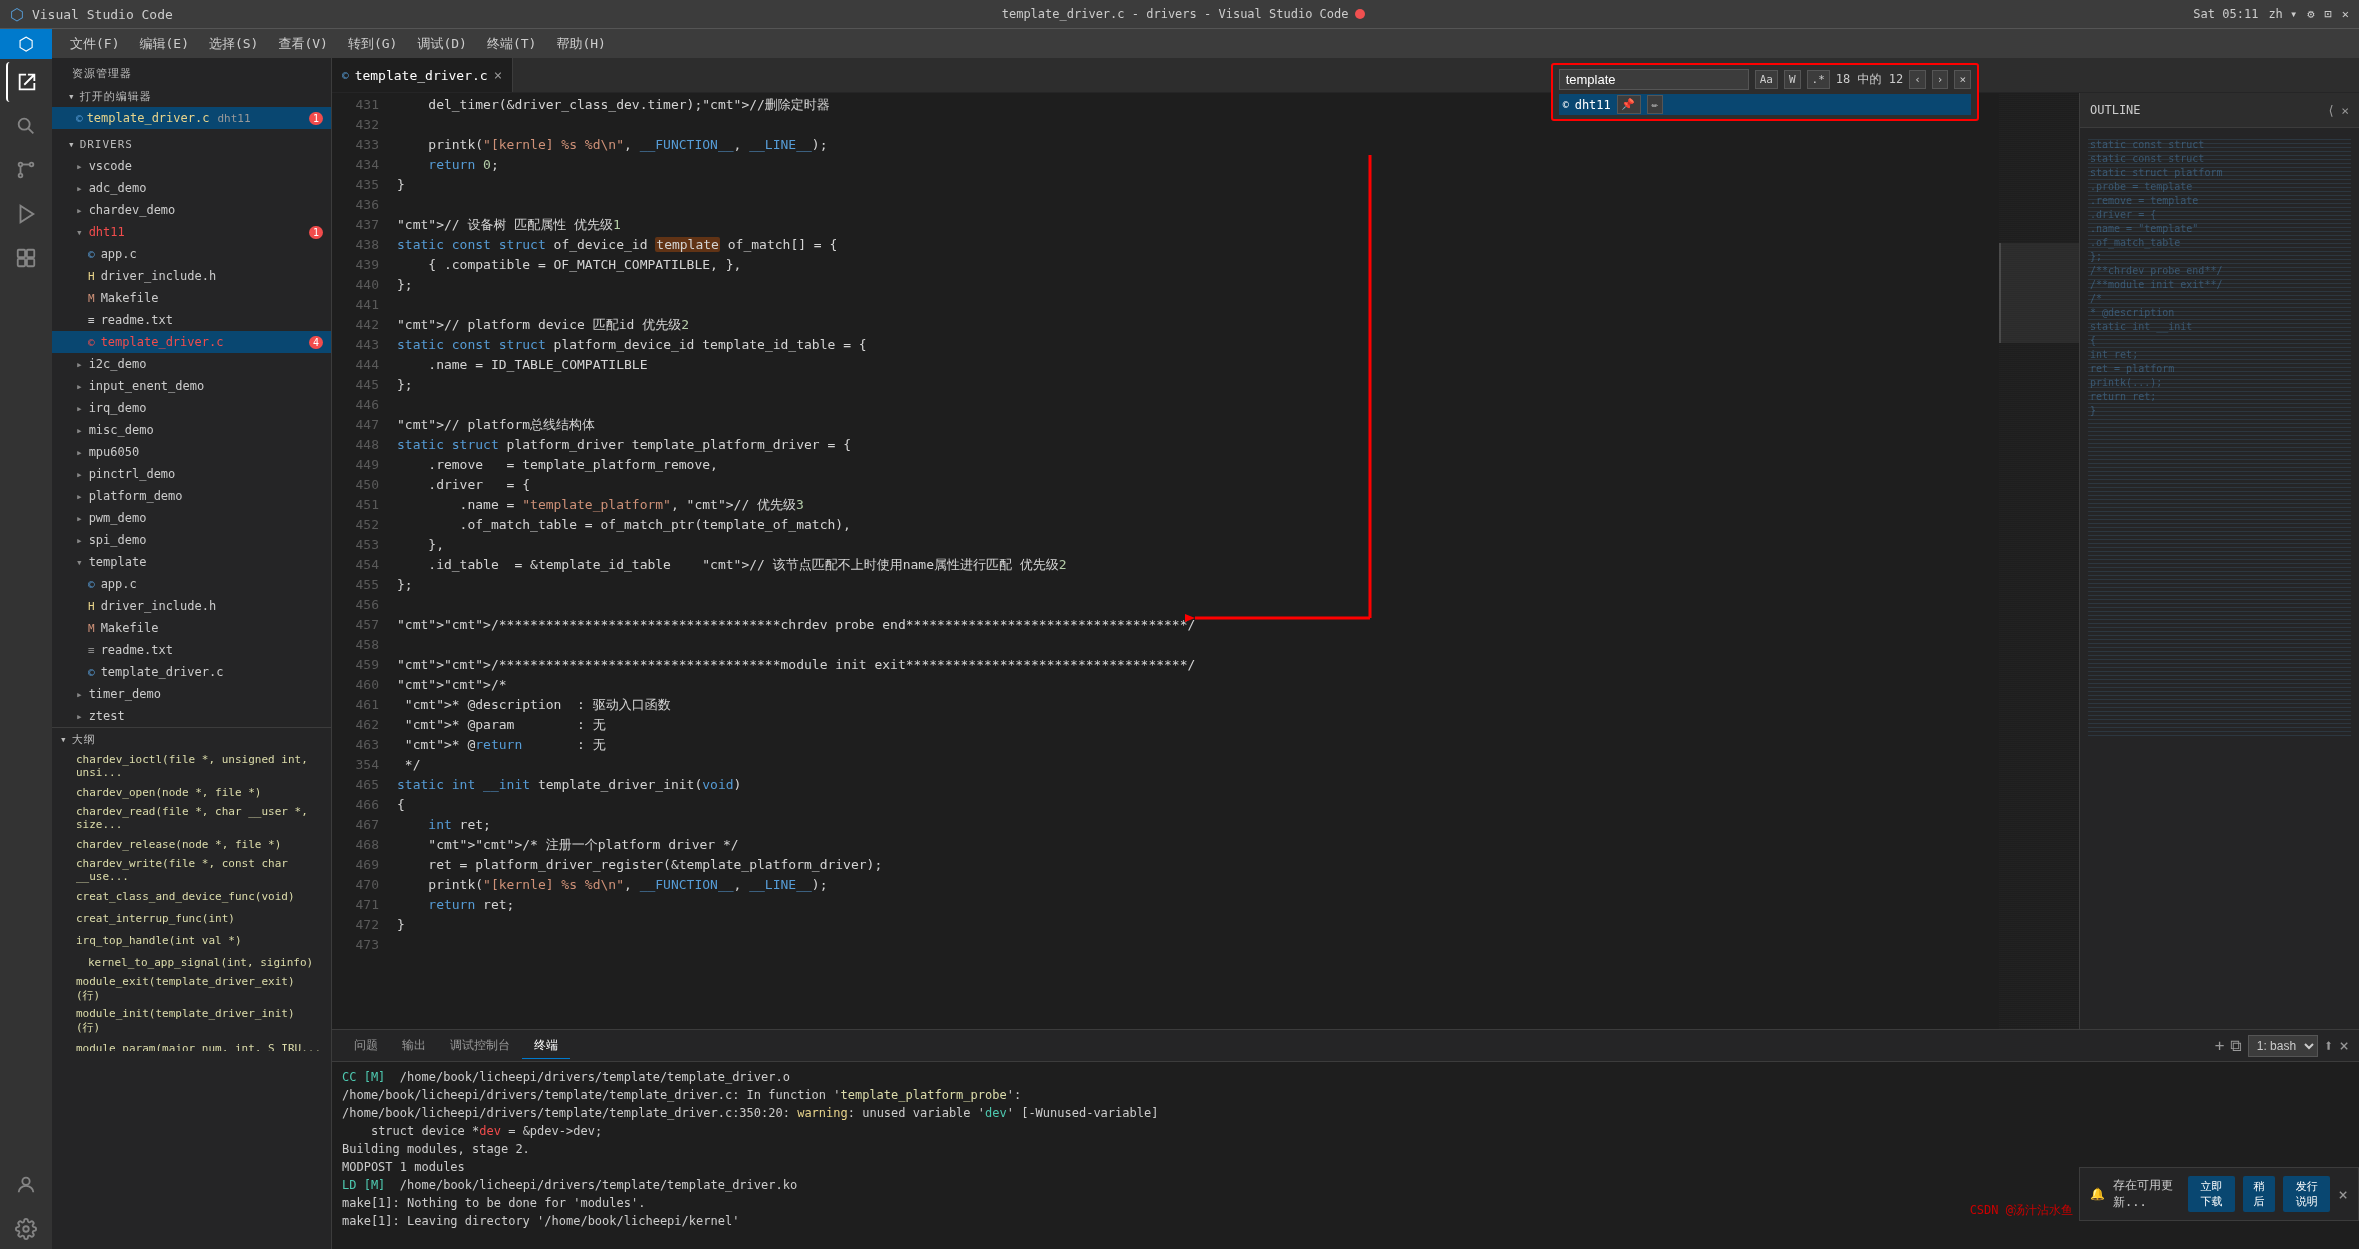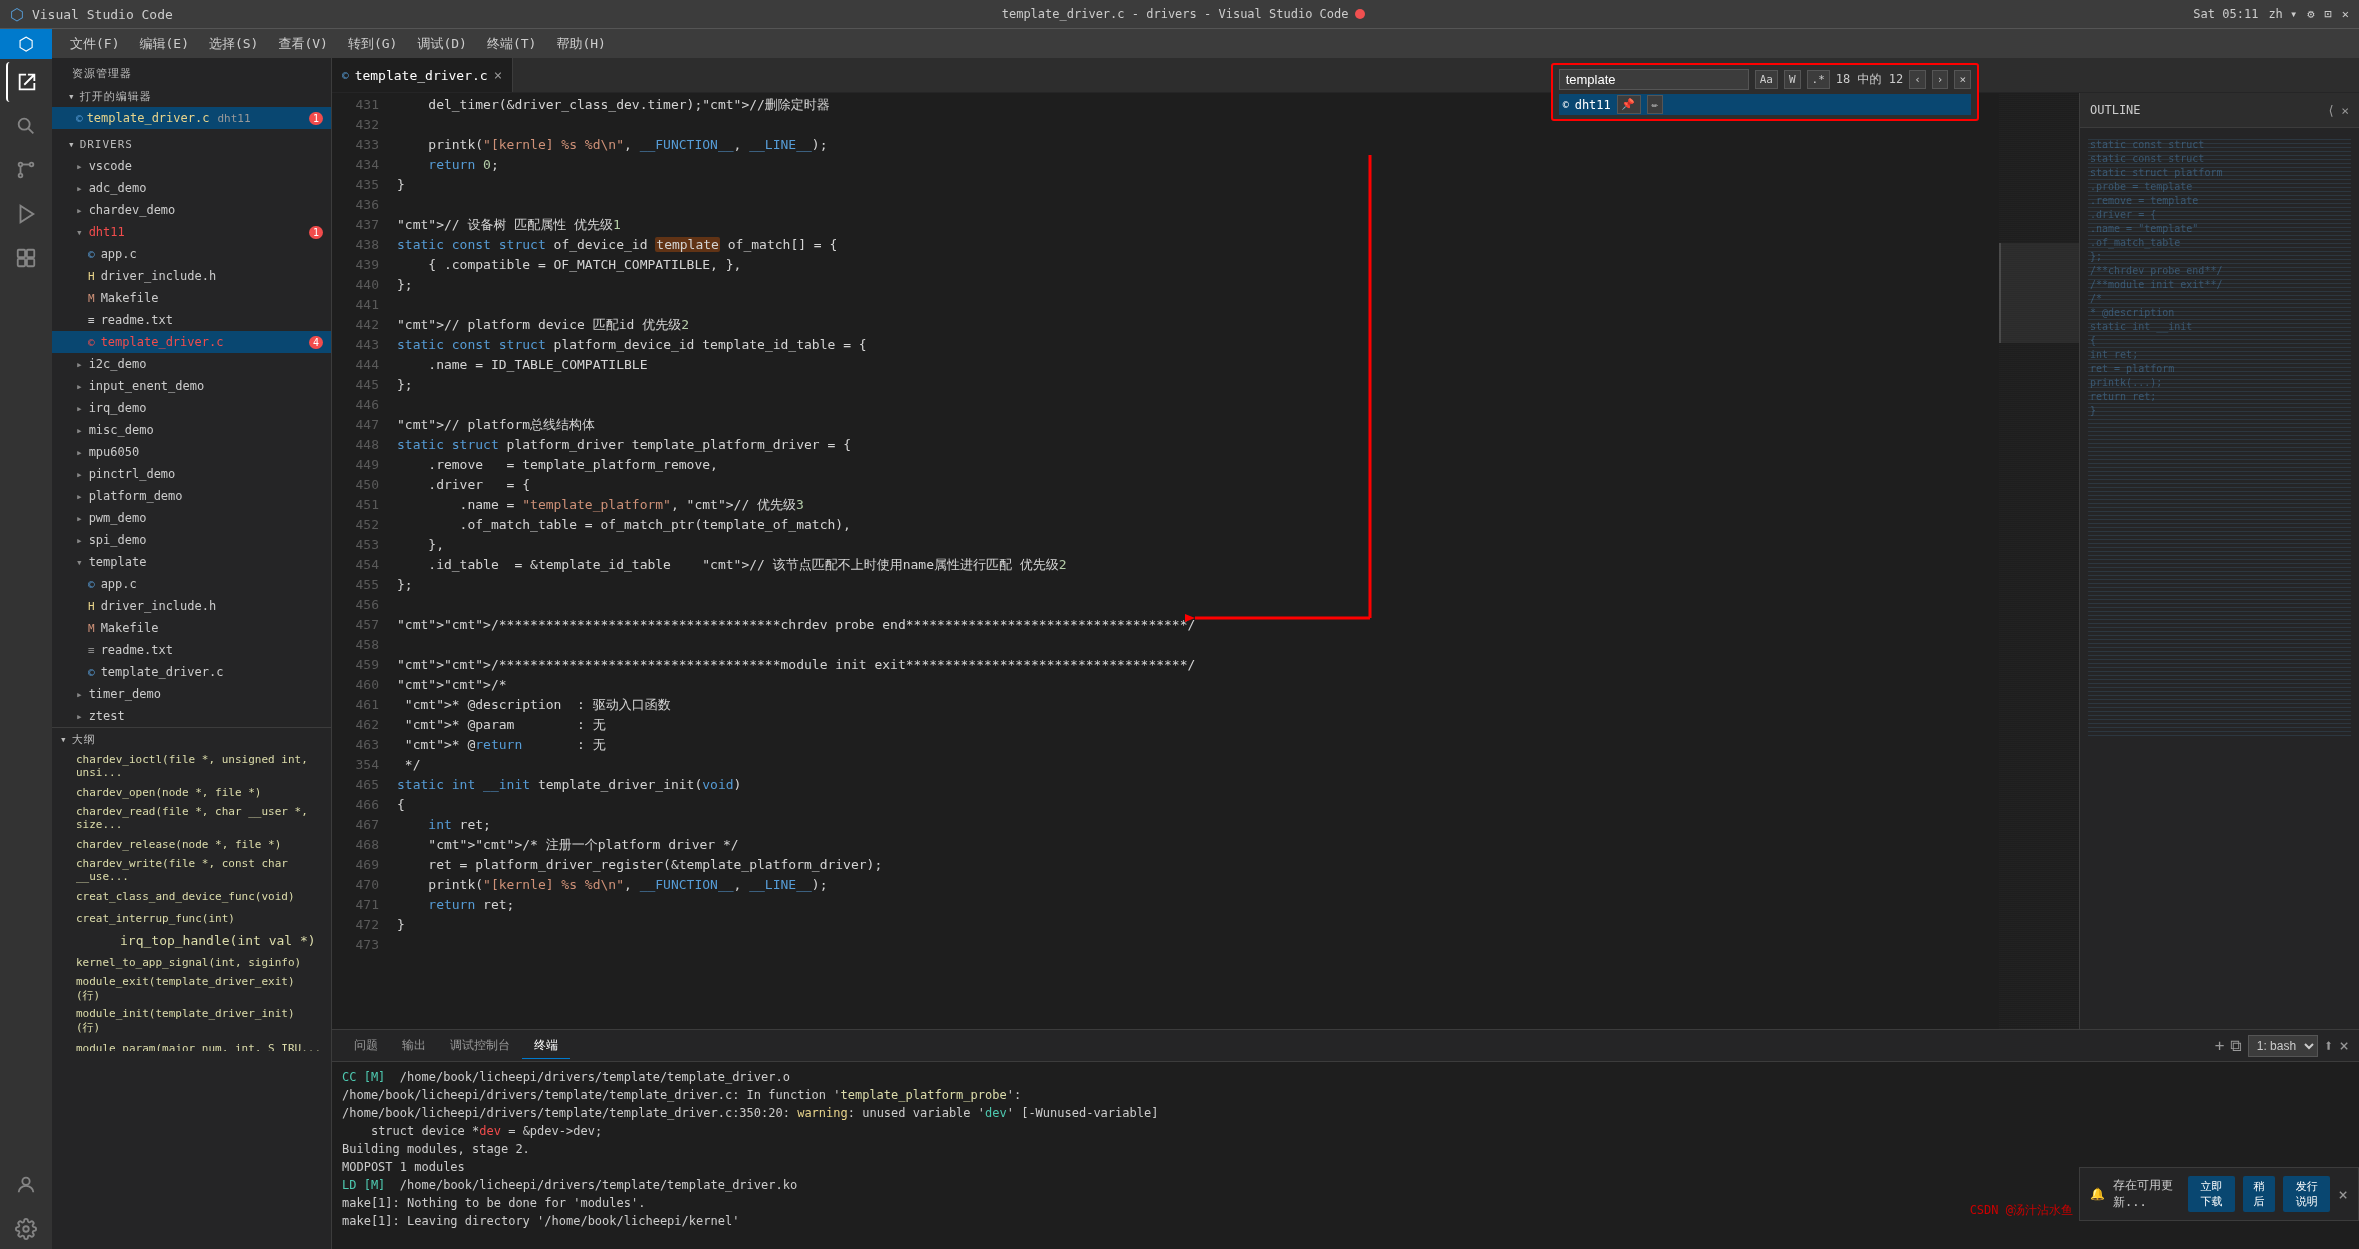--- a/index.html
+++ b/index.html
@@ -596,24 +596,24 @@
         <div class="sidebar-item indent-1">
             <span style="color:#dcdcaa; font-size:11px;">chardev_write(file *, const char __use...</span>
           </div>
         <div class="sidebar-item indent-1">
             <span style="color:#dcdcaa; font-size:11px;">creat_class_and_device_func(void)</span>
           </div>
         <div class="sidebar-item indent-1">
             <span style="color:#dcdcaa; font-size:11px;">creat_interrup_func(int)</span>
           </div>
         <div class="sidebar-item indent-1">
-            <span style="color:#dcdcaa; font-size:13px;margin-left:44px;">irq_top_handle(int val *)</span>
-          </div>
-        <div class="sidebar-item indent-1">
-            <span style="color:#dcdcaa; font-size:11px;">kernel_to_app_signal(int, siginfo)</span>
+            <span style="color:#dcdcaa; font-size:11px;">irq_top_handle(int val *)</span>
+          </div>
+        <div class="sidebar-item indent-1">
+            <span style="color:#dcdcaa; font-size:11px;margin-left:12px;">kernel_to_app_signal(int, siginfo)</span>
           </div>
         <div class="sidebar-item indent-1">
             <span style="color:#dcdcaa; font-size:11px;">module_exit(template_driver_exit) (行)</span>
           </div>
         <div class="sidebar-item indent-1">
             <span style="color:#dcdcaa; font-size:11px;">module_init(template_driver_init) (行)</span>
           </div>
         <div class="sidebar-item indent-1">
             <span style="color:#dcdcaa; font-size:11px;">module_param(major_num, int, S_IRU...</span>
           </div>

